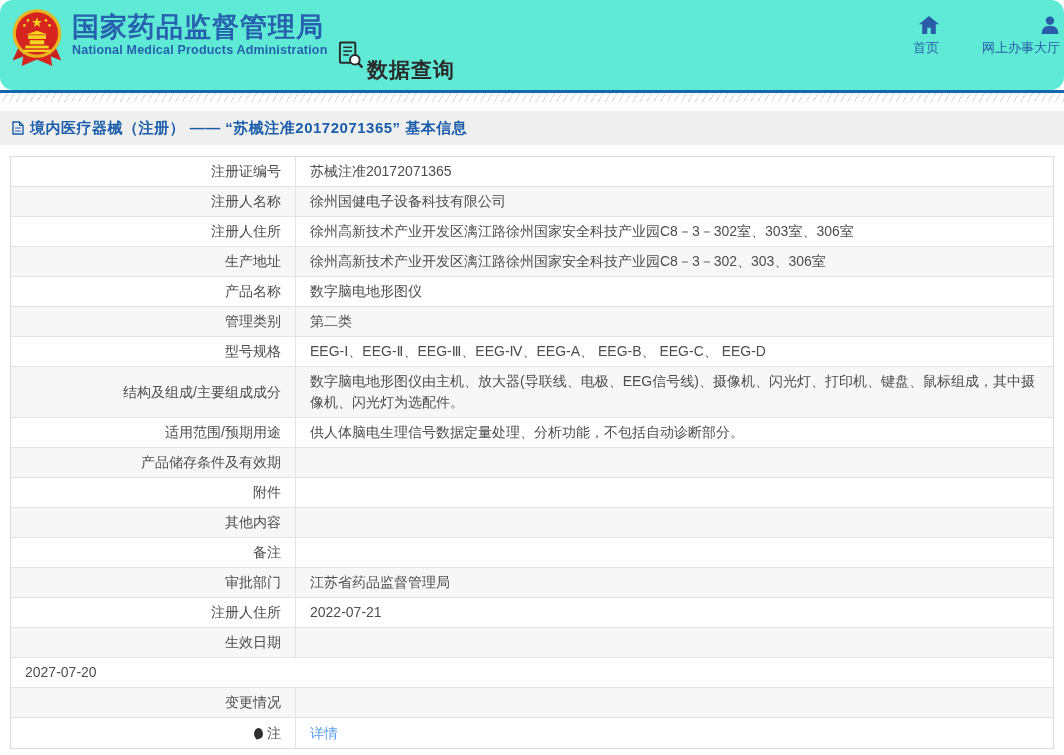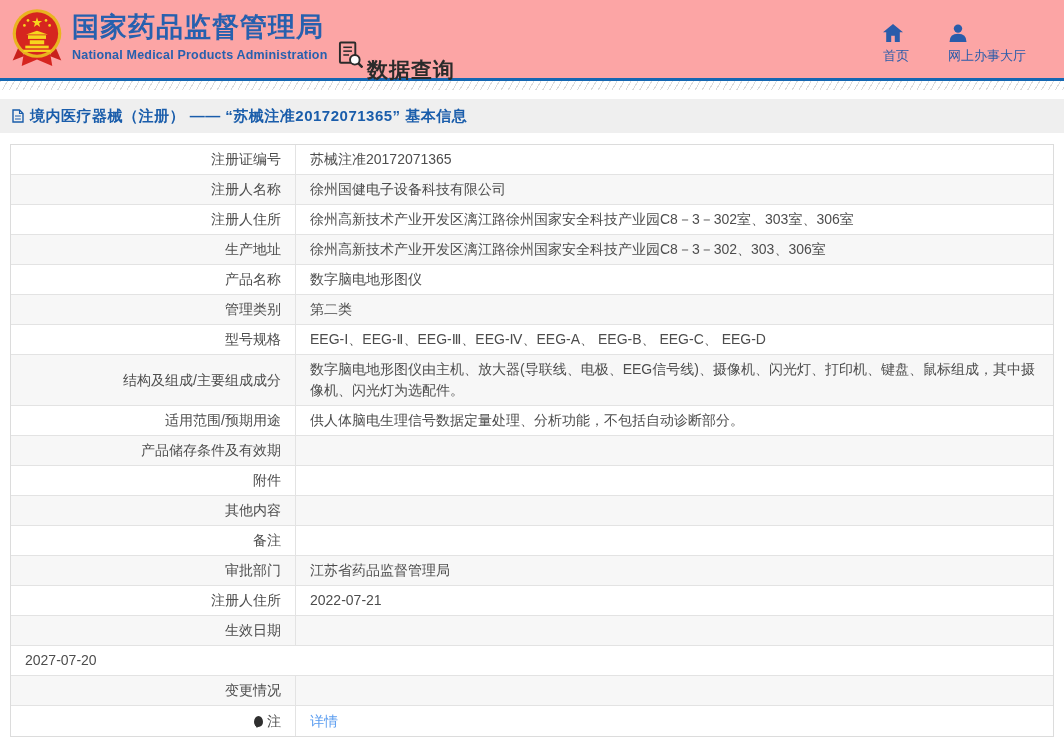--- a/index.html
+++ b/index.html
@@ -1,27 +1,27 @@
 <!DOCTYPE html>
 <html><head>
 <meta charset="utf-8">
 <style>
   * { margin:0; padding:0; box-sizing:border-box; }
   html,body { width:1064px; height:755px; background:#fff; overflow:hidden;
     font-family:"Liberation Sans","DejaVu Sans",sans-serif; }
 
   
-  .header { position:relative; height:78px; background:#fca5a5; }
+  .header { position:relative; height:90px; background:#5eead4;border-radius:13px; }
   .emblem { position:absolute; left:10px; top:8px; }
   .title-block { position:absolute; left:72px; top:13px; }
   .title-cn { font-size:27px; font-weight:bold; color:#2760ae; letter-spacing:1px; line-height:1.1; }
-  .title-en { font-size:12.5px; font-weight:bold; color:#2760ae; margin-top:5px; letter-spacing:0.2px; }
+  .title-en { font-size:12.5px; font-weight:bold; color:#2760ae; letter-spacing:0.2px; }
   .data-query { position:absolute; left:338px; top:24px; display:flex; align-items:center; cursor:pointer; }
   .data-query .dq-label { font-size:21px; color:#2b2b2b; font-weight:600; margin-left:4px; letter-spacing:1px;margin-top:32px; }
-  .nav-item { position:absolute; top:24px; display:flex; flex-direction:column; align-items:flex-start; cursor:pointer; }
+  .nav-item { position:absolute; top:16px; display:flex; flex-direction:column; align-items:flex-end; cursor:pointer; }
   .nav-home { left:883px; width:56px; }
   .nav-hall { left:948px; width:112px; }
   .nav-item .nav-label { font-size:13px; color:#2a5caa; margin-top:5px; }
 
   
   .blue-line { height:3px; background:#1567b2; }
   .hatch-strip { height:9px; background:
     repeating-linear-gradient(120deg, #dcdcdc 0 1px, transparent 1px 6px); }
   .gap-a { height:9px; background:#fff; }
   .gap-b { height:11px; background:#fff; }

